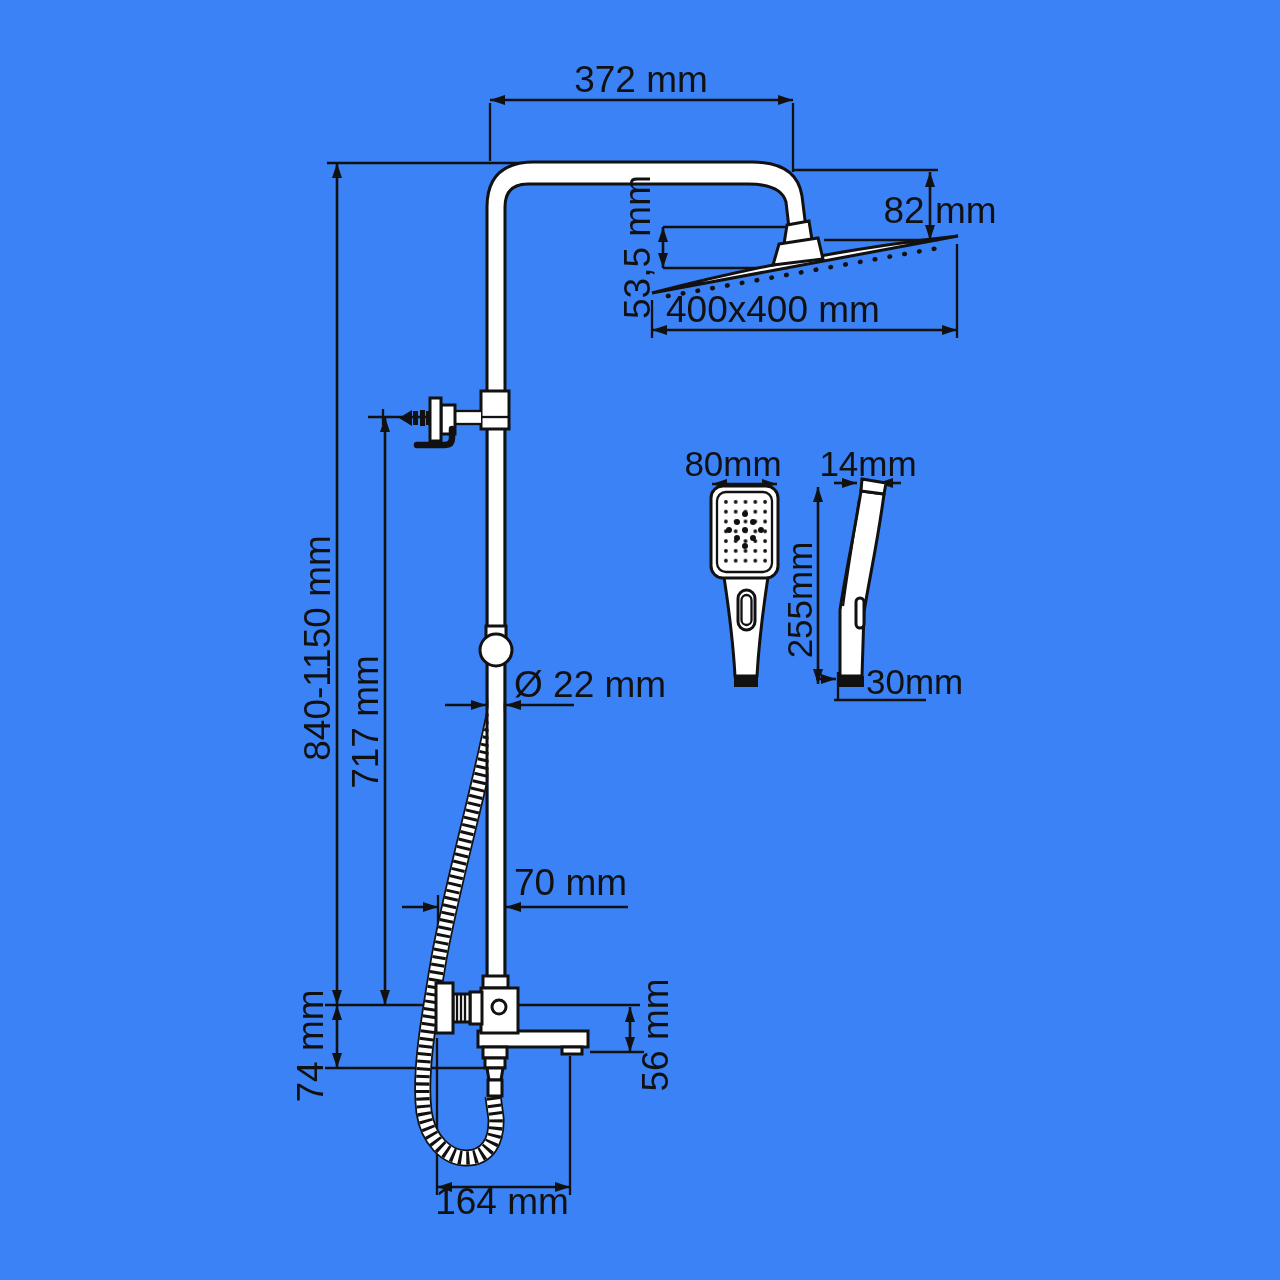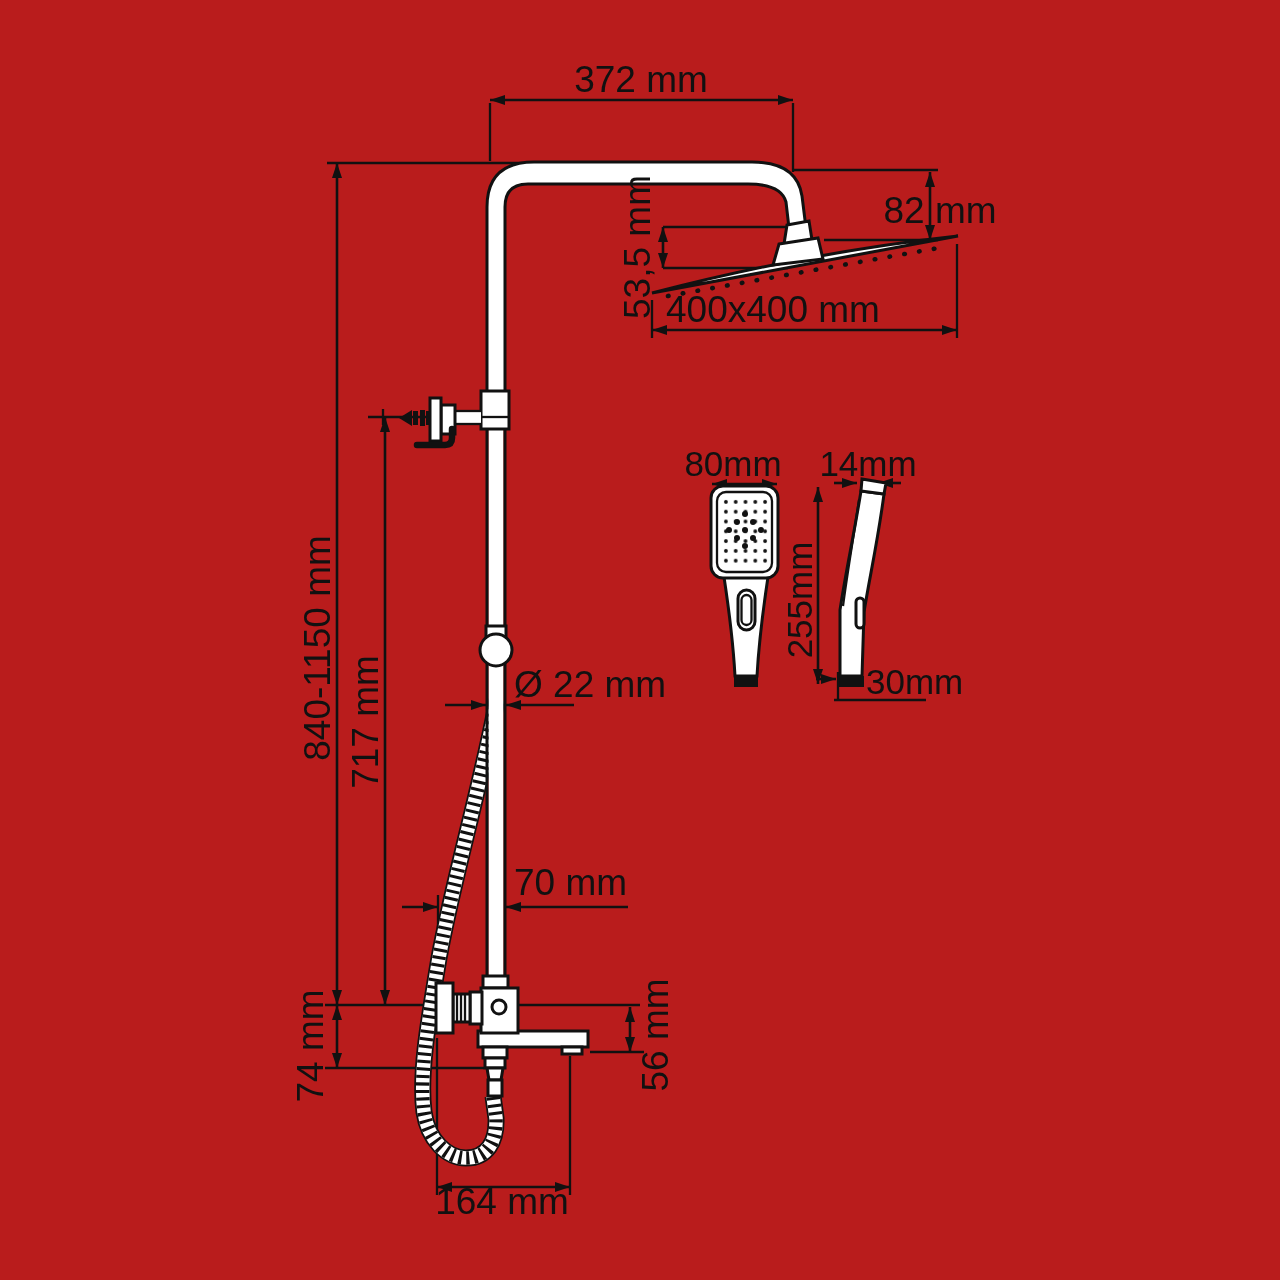--- a/index.html
+++ b/index.html
@@ -1,16 +1,16 @@
 <!DOCTYPE html>
 <html><head>
 <meta charset="utf-8">
 <style>
   html,body{margin:0;padding:0;background:#ffffff;}
-  .stage{position:relative;width:1280px;height:1280px;background:#b91c1c;overflow:hidden;}
+  .stage{position:relative;width:1280px;height:1280px;background:#3b82f6;overflow:hidden;}
   svg{position:absolute;left:0;top:0;}
   .ln{stroke:#111;stroke-width:3;fill:none;}
   .thin{stroke:#111;stroke-width:2.3;fill:none;}
   .dim{stroke:#111;stroke-width:2.6;fill:none;}
   .wht{fill:#fff;stroke:#111;stroke-width:3;}
   .solid{fill:#111;stroke:none;}
   .lbl{font-family:"Liberation Sans", sans-serif;font-size:37px;fill:#111;}
   .lbl.sm{font-size:35px;}
 </style>
 </head>

